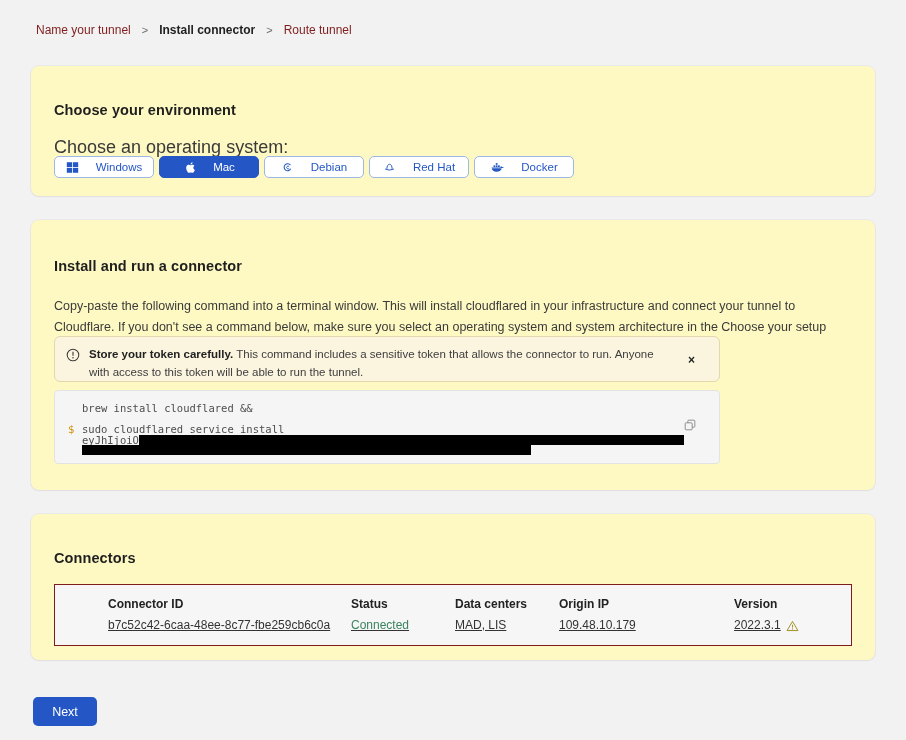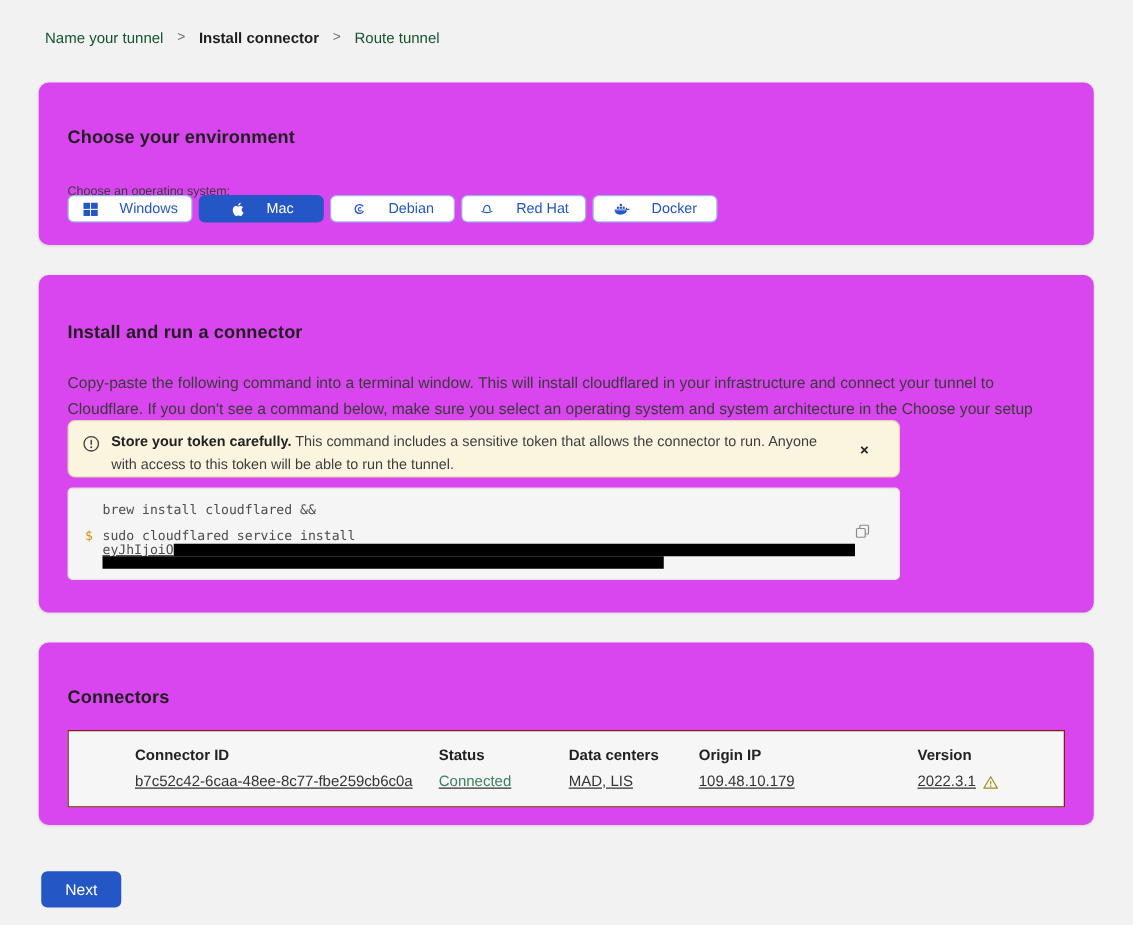--- a/index.html
+++ b/index.html
@@ -5,35 +5,35 @@
   html,body{margin:0;padding:0;}
   body{
     width:906px;height:740px;background:#f2f2f2;overflow:hidden;
     font-family:"Liberation Sans",sans-serif;color:#333;
     -webkit-font-smoothing:antialiased;position:relative;
   }
   .page{position:absolute;inset:0;}
 
   
   .breadcrumb{position:absolute;left:36px;top:23px;display:flex;align-items:center;gap:11px;font-size:12px;color:#565656;}
-  .crumb{color:#14532d;}
+  .crumb{color:#7f1d1d;}
   .crumb.active{color:#1f1f1f;font-weight:700;}
   .crumb-sep{color:#6b6b6b;font-size:11px;}
 
   
-  .card{position:absolute;left:31px;width:844px;background:#d946ef;border-radius:8px;
+  .card{position:absolute;left:31px;width:844px;background:#fef9c3;border-radius:8px;
         box-shadow:0 0 0 1px rgba(0,0,0,0.035),0 1px 2px rgba(0,0,0,0.05);}
   .card-title{position:absolute;left:23px;font-size:14.5px;font-weight:700;color:#1f1f1f;letter-spacing:.1px;}
 
   #card-environment{top:66px;height:130px;}
   #card-connector{top:220px;height:270px;}
   #card-connectors{top:514px;height:146px;}
 
   
-  .os-label{position:absolute;left:23px;top:82px;font-size:10px;color:#3a3a3a;}
+  .os-label{position:absolute;left:23px;top:71px;font-size:18px;color:#3a3a3a;}
   .os-row{position:absolute;left:23px;top:90px;display:flex;gap:5px;}
   .os-btn{width:100px;height:22px;box-sizing:border-box;display:flex;align-items:center;justify-content:center;gap:17px;
           background:#fff;border:1px solid #9db8e4;border-radius:5px;color:#2457c5;font-size:11.5px;cursor:pointer;}
   .os-btn svg{flex:0 0 auto;}
   .os-btn.selected{background:#2457c5;border-color:#2457c5;color:#fff;}
 
   
   .section-desc{position:absolute;left:23px;top:63px;width:795px;font-size:12.5px;line-height:1.68;color:#3a3a3a;}
   .warn-banner{position:absolute;left:23px;top:116px;width:666px;height:46px;box-sizing:border-box;
                background:#fbf5e0;border:1px solid #e3d7ae;border-radius:6px;display:flex;align-items:flex-start;

